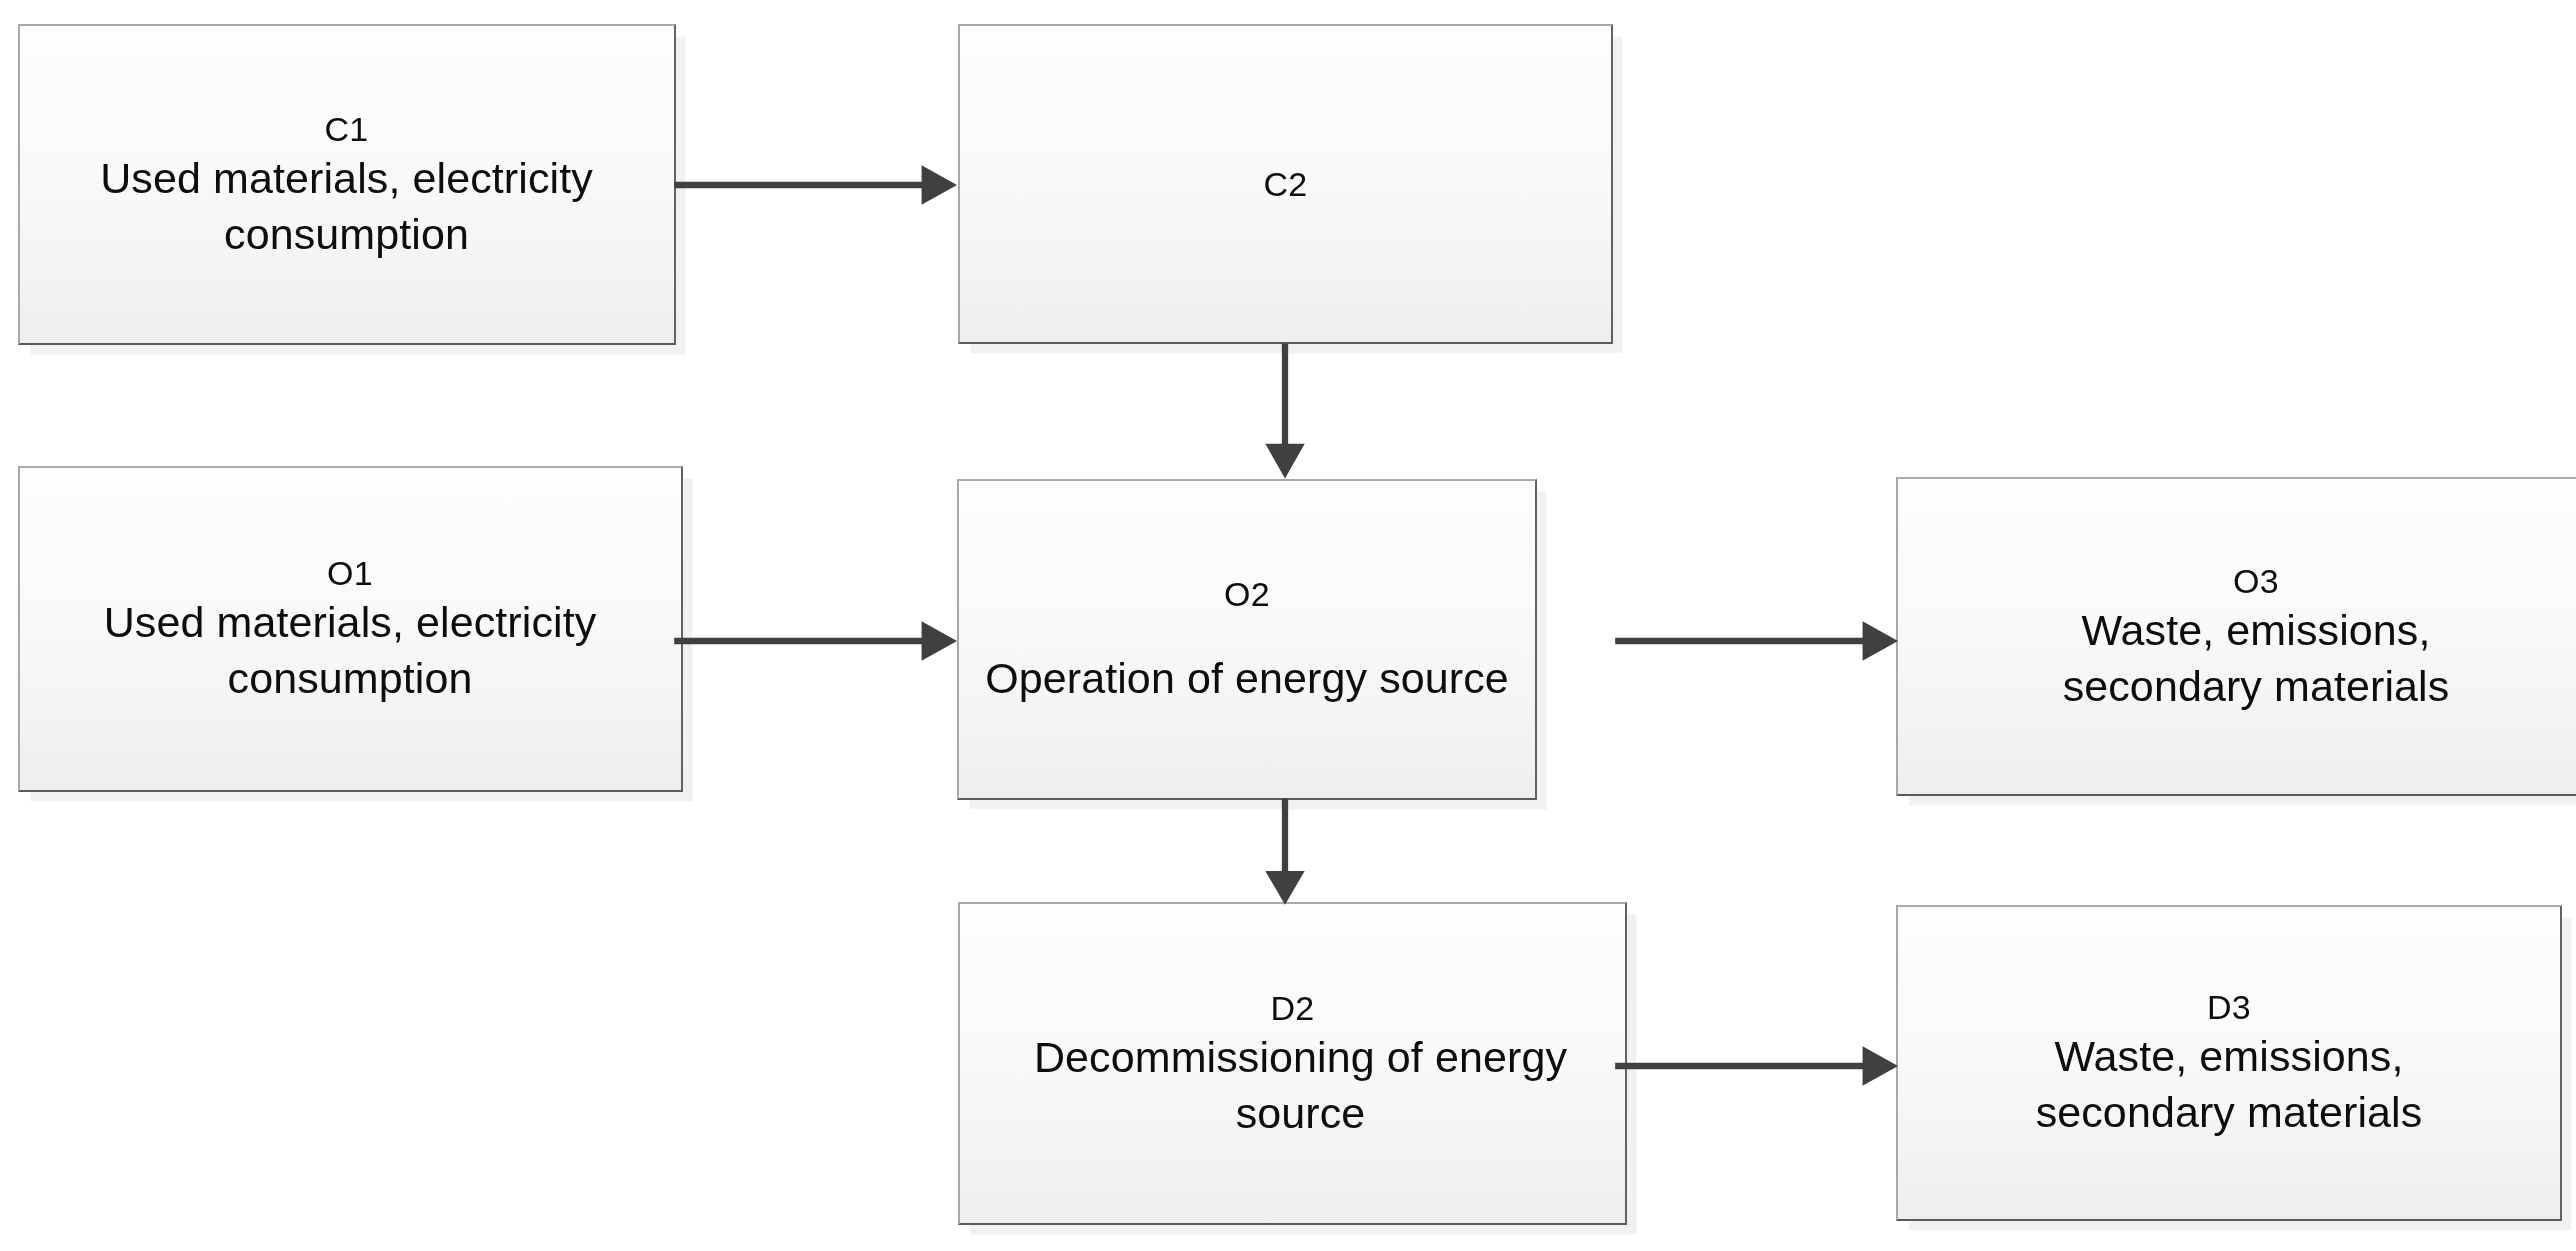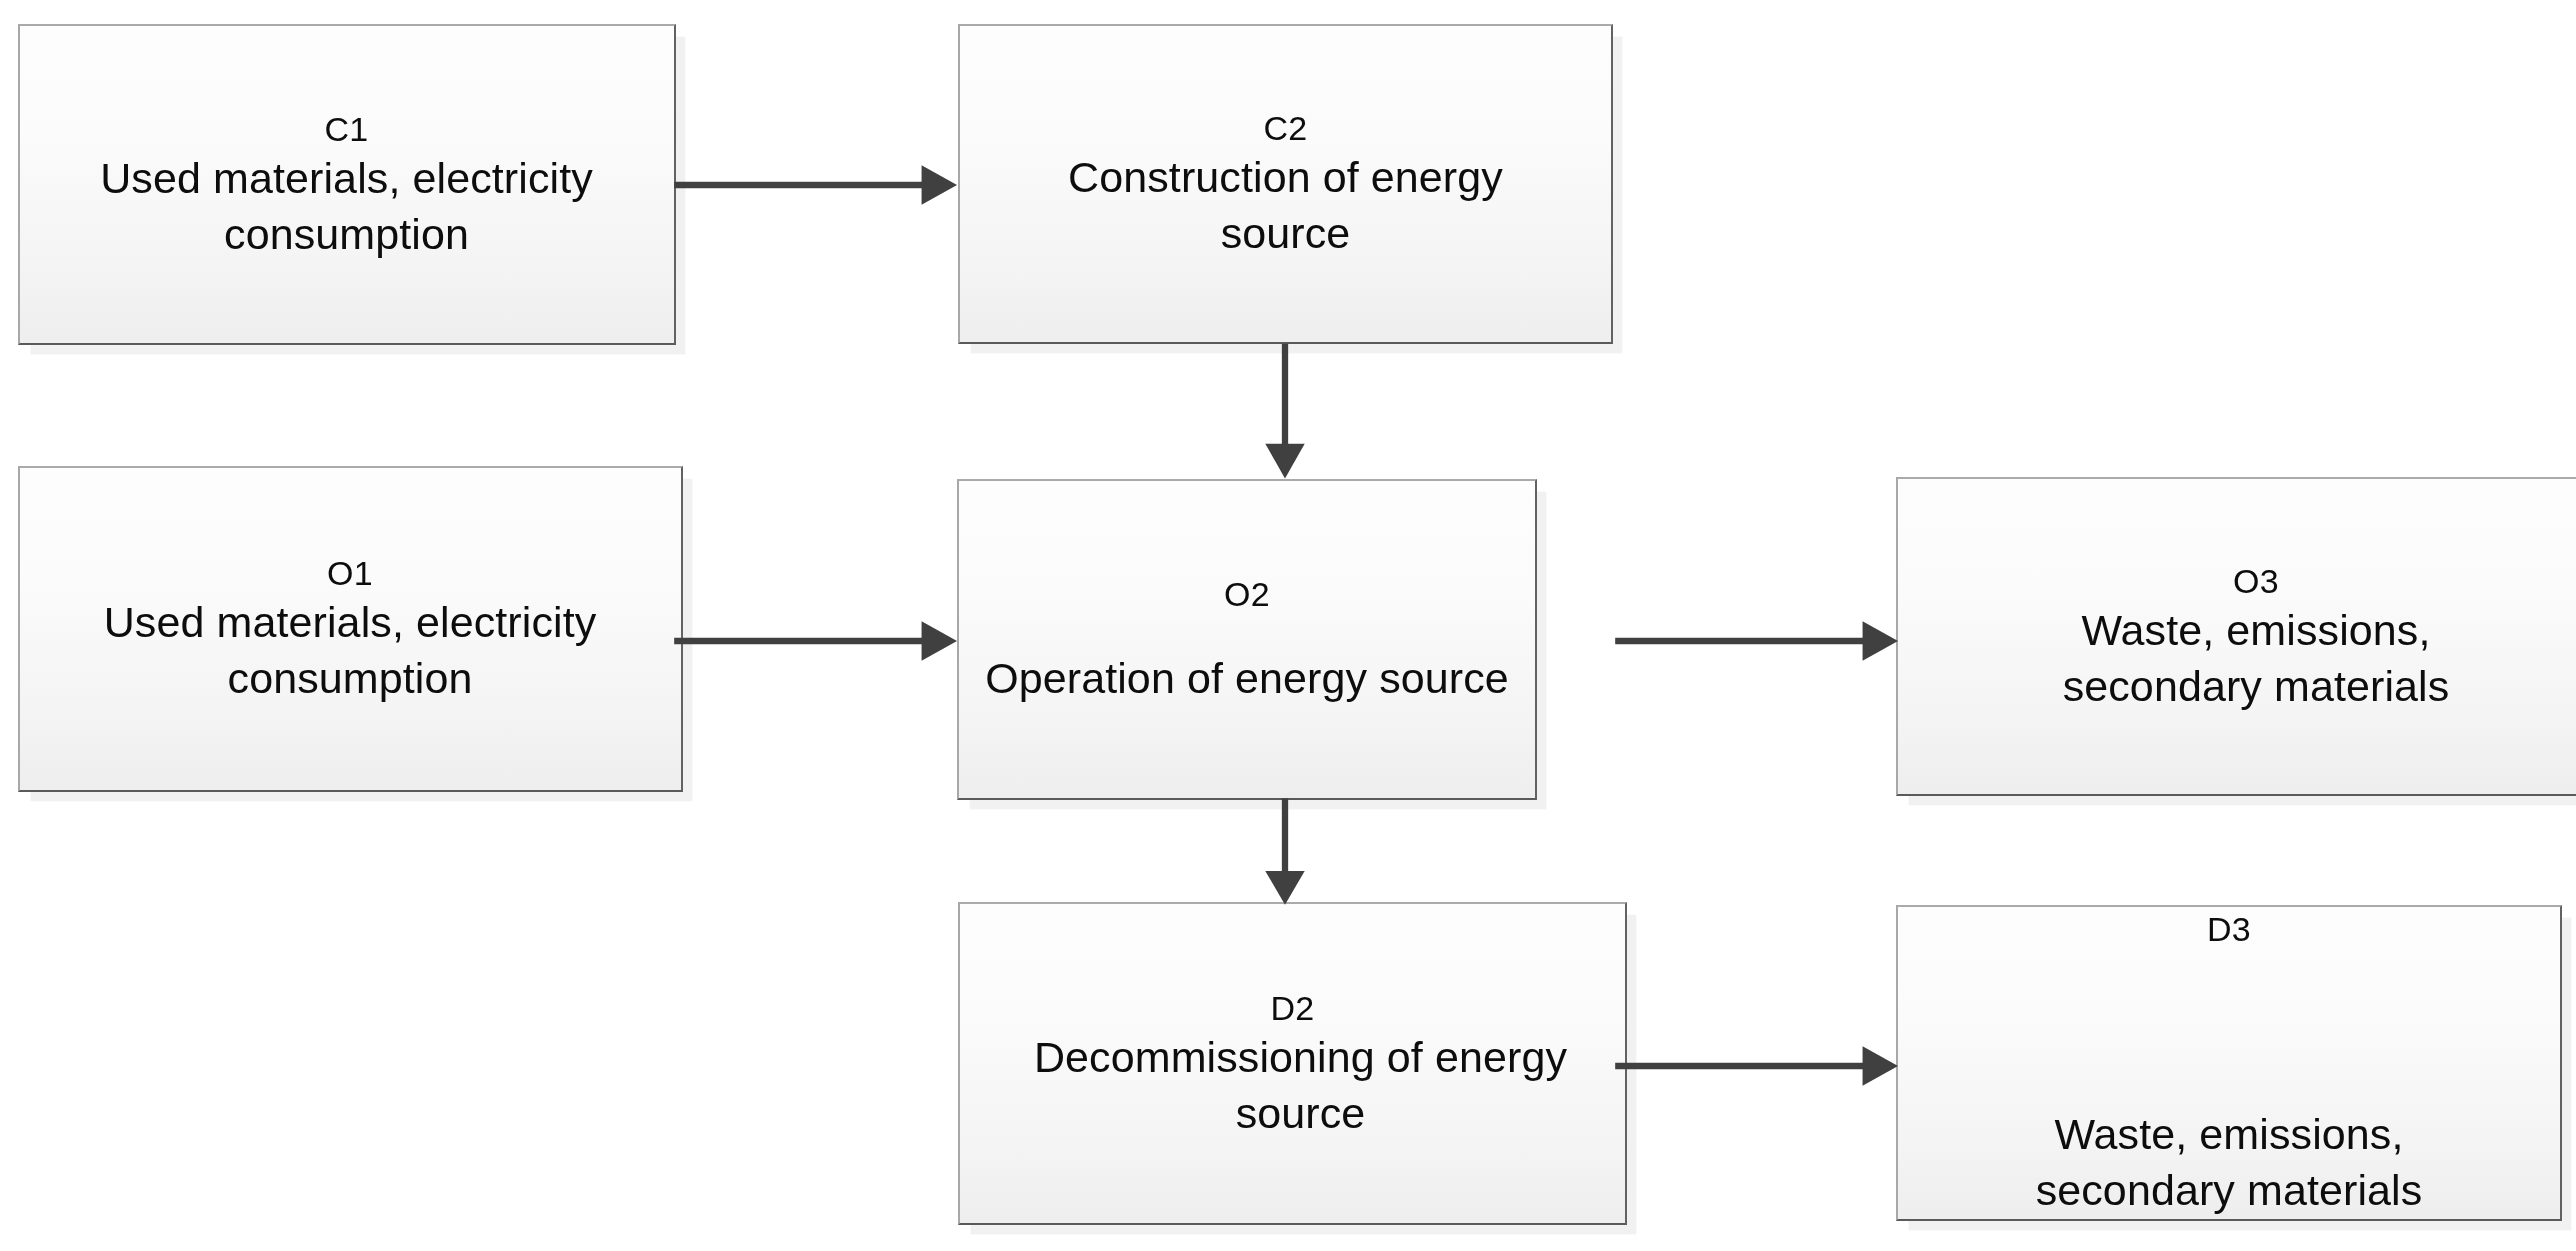--- a/index.html
+++ b/index.html
@@ -64,21 +64,20 @@
 
 <div id="canvas">
 
   <div class="node" style="left:17.5px; top:24px; width:658px; height:321px;">
     <div class="nid">C1</div>
     <div class="ndesc">Used materials, electricity consumption</div>
   </div>
 
   <div class="node" style="left:958px; top:24px; width:655px; height:320px;justify-content:center;">
     <div class="nid">C2</div>
-    <div class="ndesc" style="max-width:525px;">Construction of energy source</div>
   </div>
 
   <div class="node" style="left:17.5px; top:466px; width:665px; height:326px;align-items:center;">
     <div class="nid">O1</div>
     <div class="ndesc">Used materials, electricity consumption</div>
   </div>
 
   <div class="node" style="left:957px; top:479px; width:580px; height:321px;">
     <div class="nid">O2</div>
     <div class="ndesc" style="max-width:652px;margin-top:35px;">Operation of energy source</div>
@@ -87,21 +86,21 @@
   <div class="node" style="left:1896px; top:477px; width:720px; height:319px;">
     <div class="nid">O3</div>
     <div class="ndesc" style="max-width:509px;">Waste, emissions, secondary materials</div>
   </div>
 
   <div class="node" style="left:958px; top:902px; width:669px; height:323px;">
     <div class="nid">D2</div>
     <div class="ndesc" style="max-width:628px;margin-left:16px;">Decommissioning of energy source</div>
   </div>
 
-  <div class="node" style="left:1896px; top:905px; width:666px; height:316px;justify-content:space-between;">
+  <div class="node" style="left:1896px; top:905px; width:666px; height:316px;">
     <div class="nid">D3</div>
     <div class="ndesc" style="max-width:509px;">Waste, emissions, secondary materials</div>
   </div>
 
   <div class="conn" style="left:673px; top:159px; width:286px; height:52px;">
     <svg width="286" height="52" viewBox="0 0 360 66">
       <line x1="0" y1="33" x2="320" y2="33" stroke="#404040" stroke-width="8"></line>
       <polygon points="314,8 359,33 314,58" fill="#404040"></polygon>
     </svg>
   </div>

